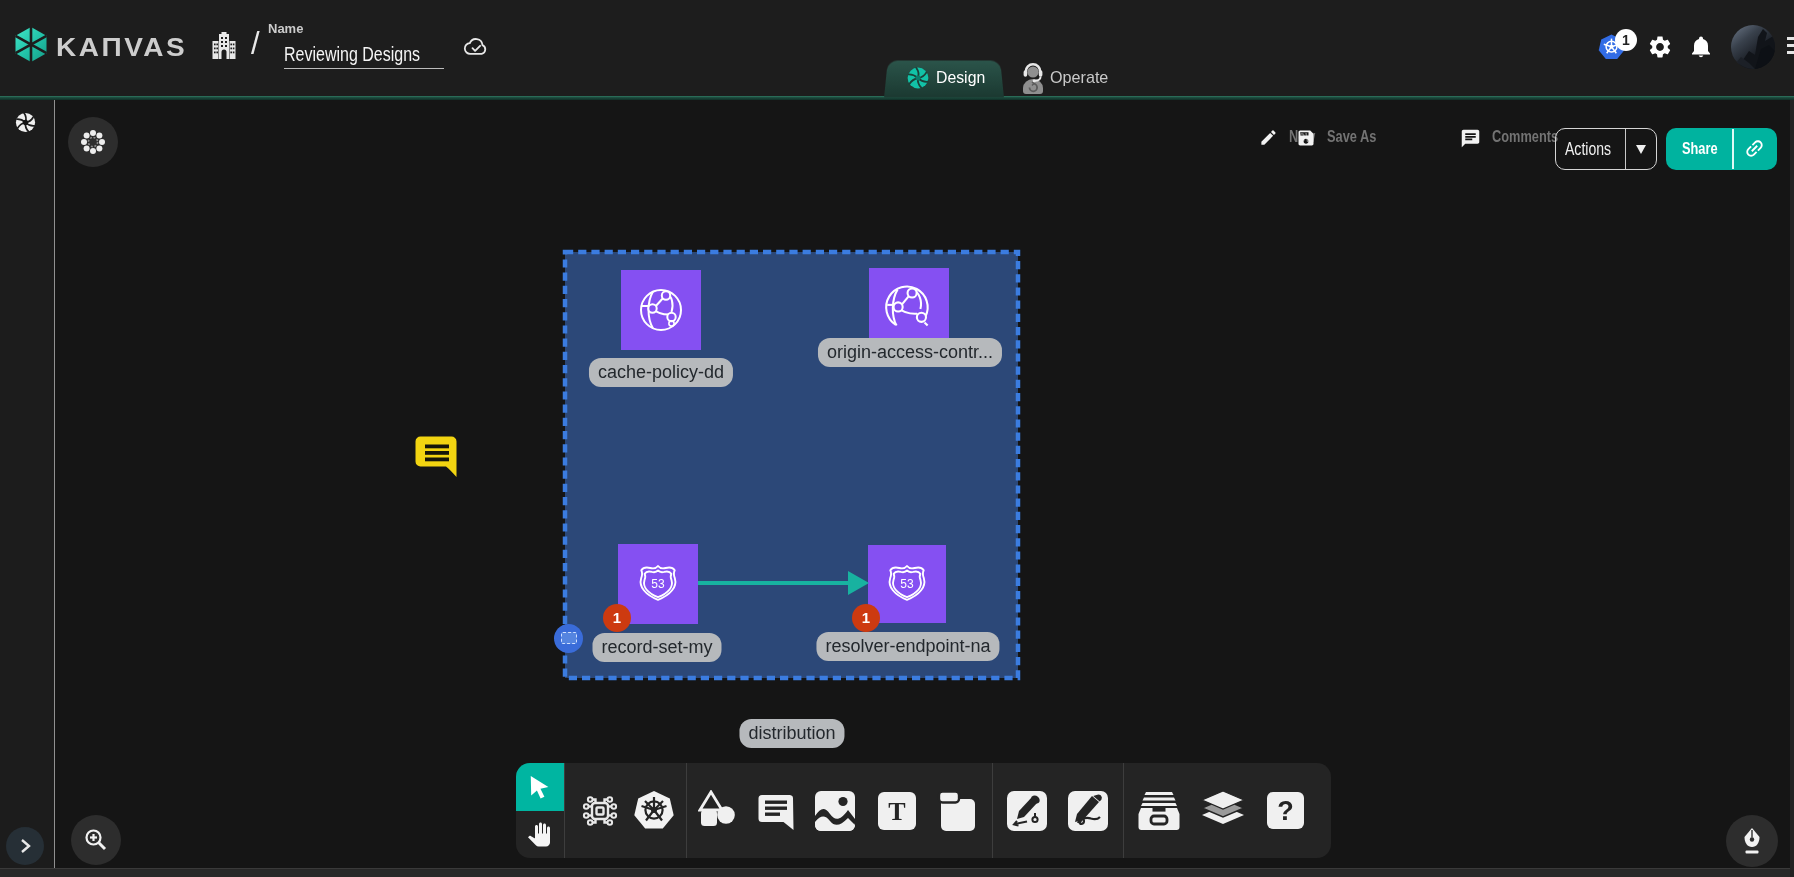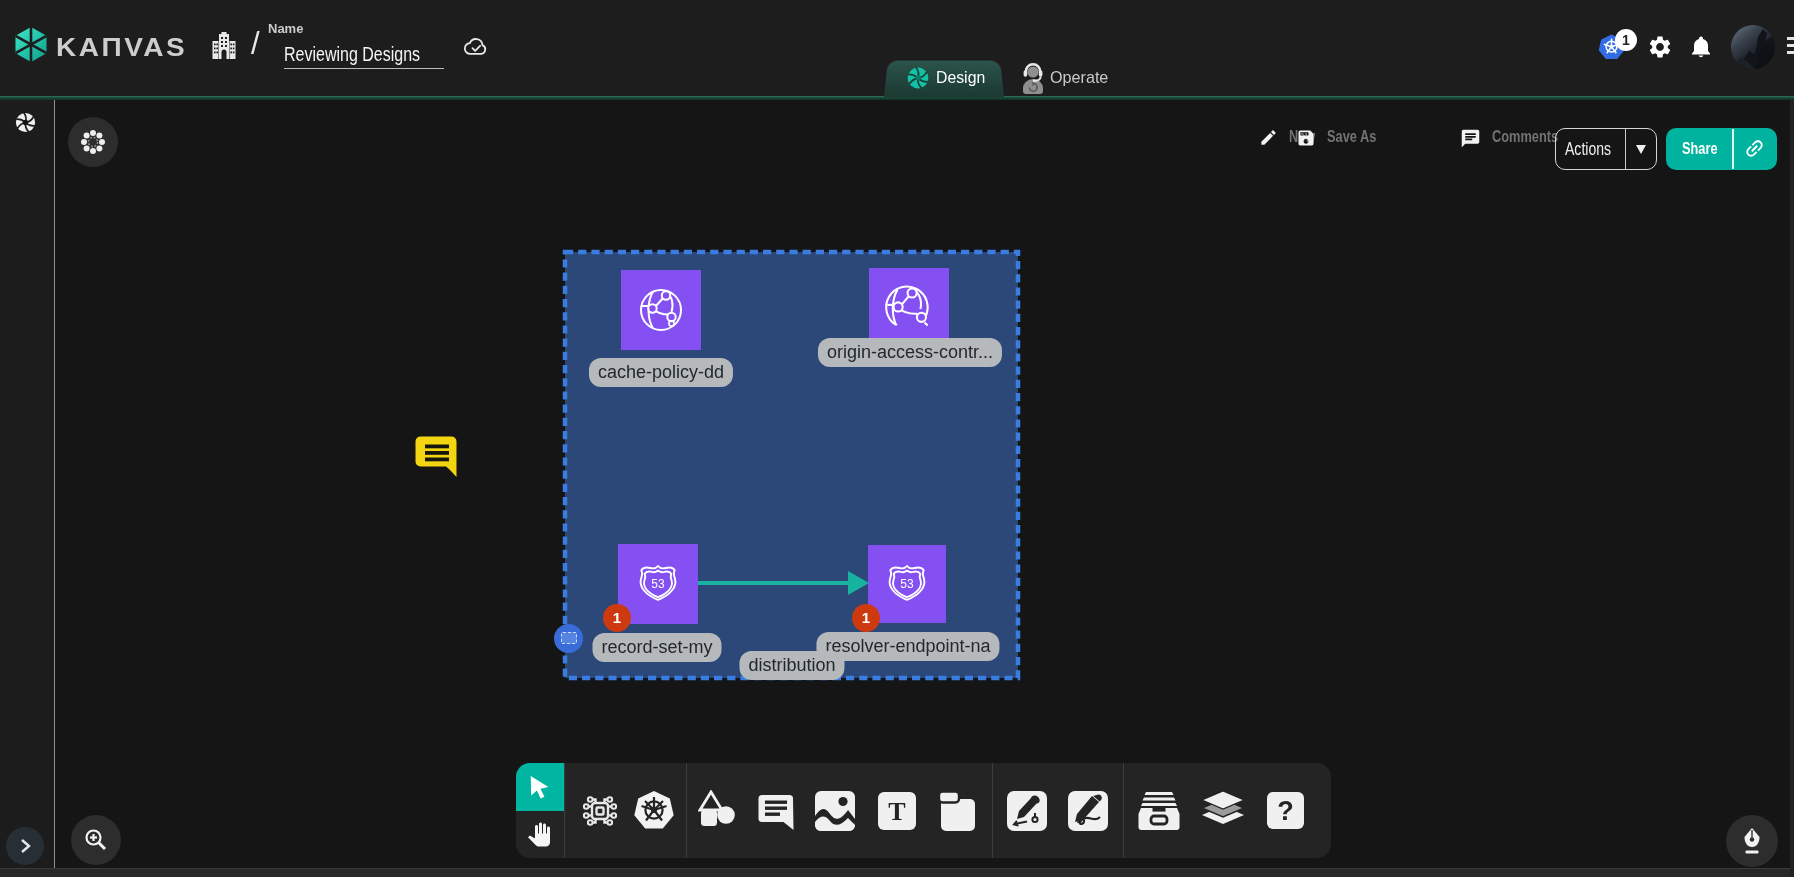--- a/index.html
+++ b/index.html
@@ -286,21 +286,21 @@
     <polygon points="0,0 21,12 0,24" fill="#18b2a0"></polygon>
   </svg>
 
 <div class="abs" style="left:603px;top:604px;width:28px;height:28px;border-radius:50%;background:#cd3a10;color:#fff;font-size:15px;font-weight:bold;text-align:center;line-height:28px">1</div>
 <div class="abs" style="left:852px;top:604px;width:28px;height:28px;border-radius:50%;background:#cd3a10;color:#fff;font-size:15px;font-weight:bold;text-align:center;line-height:28px">1</div>
 
 <div class="pill" style="left:661px;top:358px">cache-policy-dd</div>
 <div class="pill" style="left:910px;top:338px">origin-access-contr...</div>
 <div class="pill" style="left:657px;top:633px">record-set-my</div>
 <div class="pill" style="left:908px;top:632px">resolver-endpoint-na</div>
-<div class="pill" style="left:792px;top:651px">distribution</div>
+<div class="pill" style="left:792px;top:719px">distribution</div>
 
 <div class="abs" style="left:554px;top:624px;width:29px;height:29px;border-radius:50%;background:#3a6cd9"></div>
 <div class="abs" style="left:561px;top:632px;width:16px;height:12px;border:1.5px dashed #cfe0ff;border-radius:2px;background:#5585e0"></div>
 
 <div class="abs" style="left:516px;top:763px;width:815px;height:95px;background:#242424;border-radius:14px"></div>
 <div class="abs" style="left:564px;top:763px;width:1px;height:95px;background:#3d3d3d"></div>
 <div class="abs" style="left:686px;top:763px;width:1px;height:95px;background:#3d3d3d"></div>
 <div class="abs" style="left:992px;top:763px;width:1px;height:95px;background:#3d3d3d"></div>
 <div class="abs" style="left:1123px;top:763px;width:1px;height:95px;background:#3d3d3d"></div>
 

